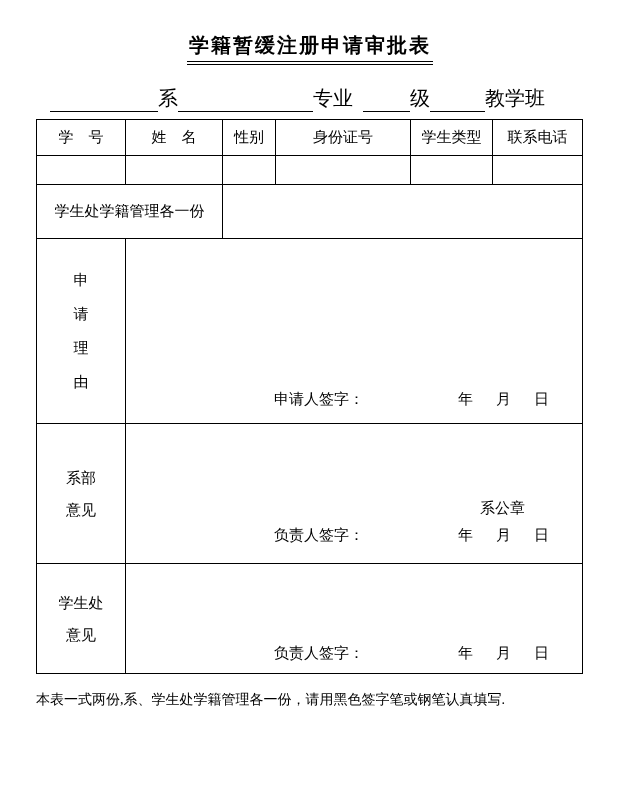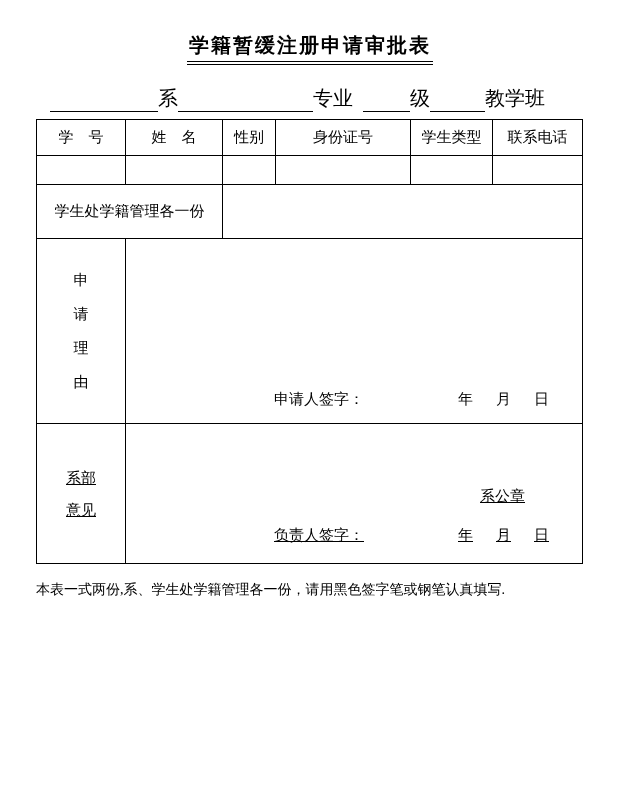--- a/index.html
+++ b/index.html
@@ -47,27 +47,27 @@
   .family-label{ text-align:center; }
 
   .sec-label{ text-align:center; vertical-align:middle; }
   .sec-label .ln{ display:block; }
   .lh34 .ln{ line-height:34px; }
   .lh32 .ln{ line-height:32px; }
 
   .sec-content{ vertical-align:bottom; }
   .row-apply td{ height:184px; }
   .row-counselor td{ height:99px; }
-  .row-department td{ height:139px;text-decoration:underline; }
+  .row-department td{ height:139px; }
   .row-student td{ height:109px; }
 
   .seal-row{
     text-align:right;
     padding-right:57px;
-    margin-bottom:20px;
+    margin-bottom:8px;
     font-size:15px;
   }
   .sig-row{
     display:flex;
     align-items:center;
     padding-left:148px;
     font-size:15px;
     gap:36px;
   }
   .dates{
@@ -161,16 +161,32 @@
         <span>负责人签字：</span>
         <span class="dates">
           <span>年</span>
           <span>月</span>
           <span>日</span>
         </span>
       </div>
     </td>
   </tr>
 
+  <tr class="row-student">
+    <td class="sec-label lh32">
+      <span class="ln">学生处</span>
+      <span class="ln">意见</span>
+    </td>
+    <td class="sec-content" colspan="5">
+      <div class="sig-row pb10">
+        <span>负责人签字：</span>
+        <span class="dates">
+          <span>年</span>
+          <span>月</span>
+          <span>日</span>
+        </span>
+      </div>
+    </td>
+  </tr>
 </tbody>
   </table>
 
 <div class="footer-note">本表一式两份,系、学生处学籍管理各一份，请用黑色签字笔或钢笔认真填写.</div>
 
 </body></html>

